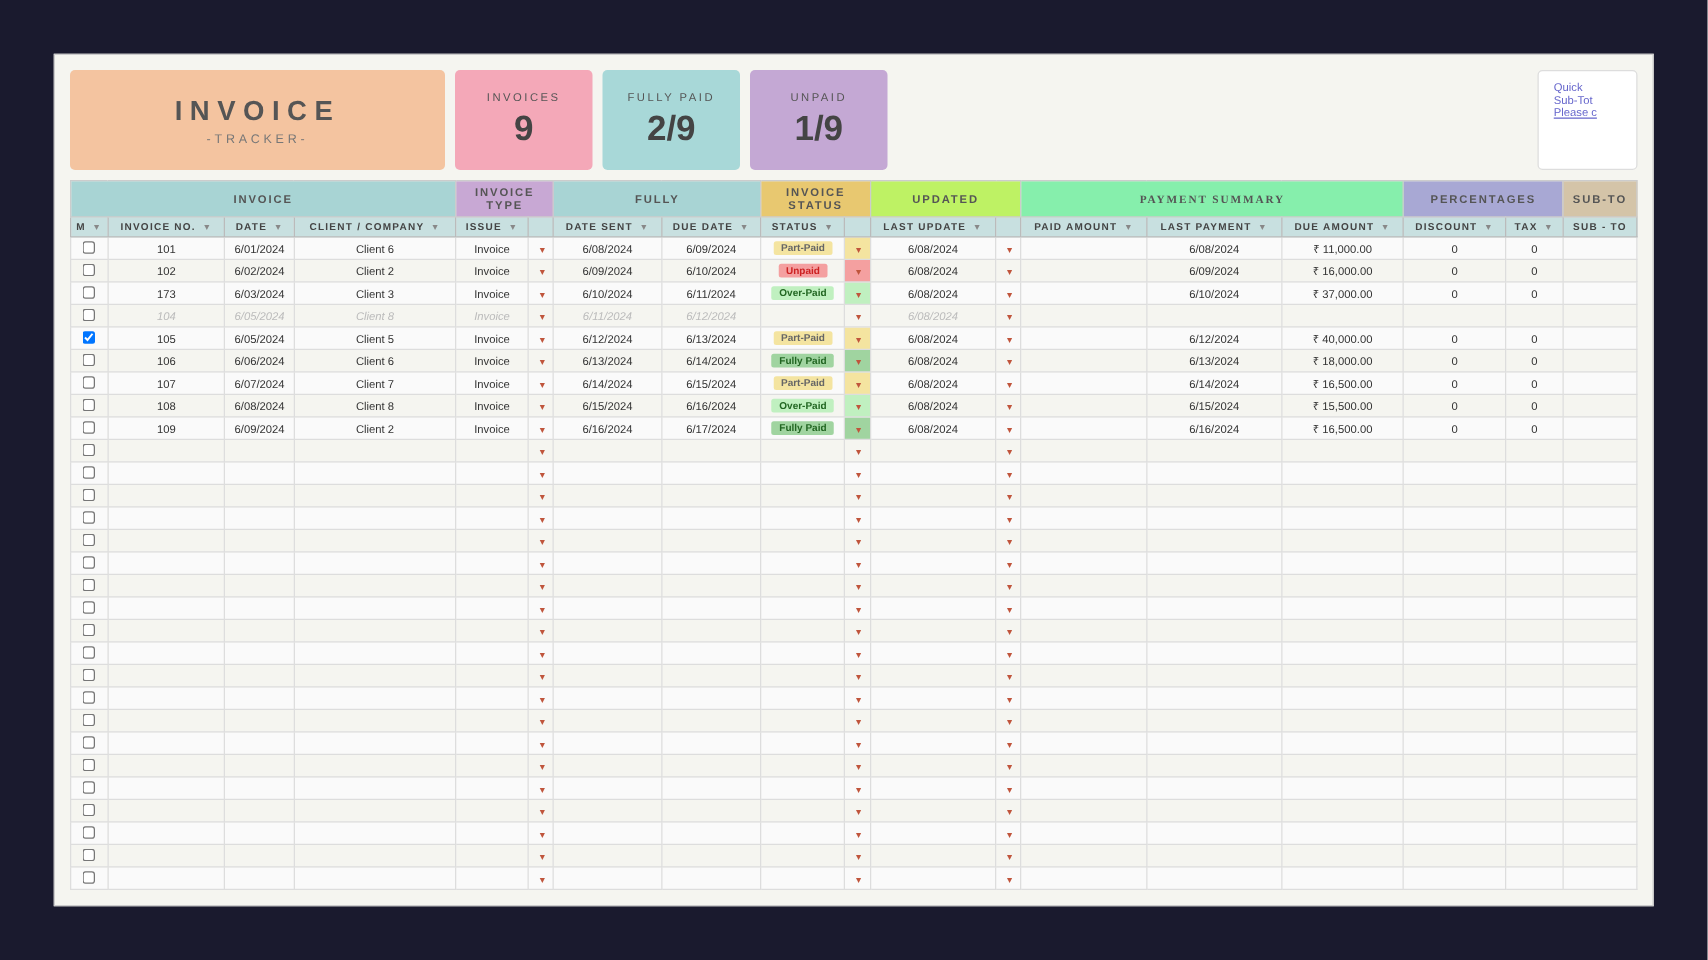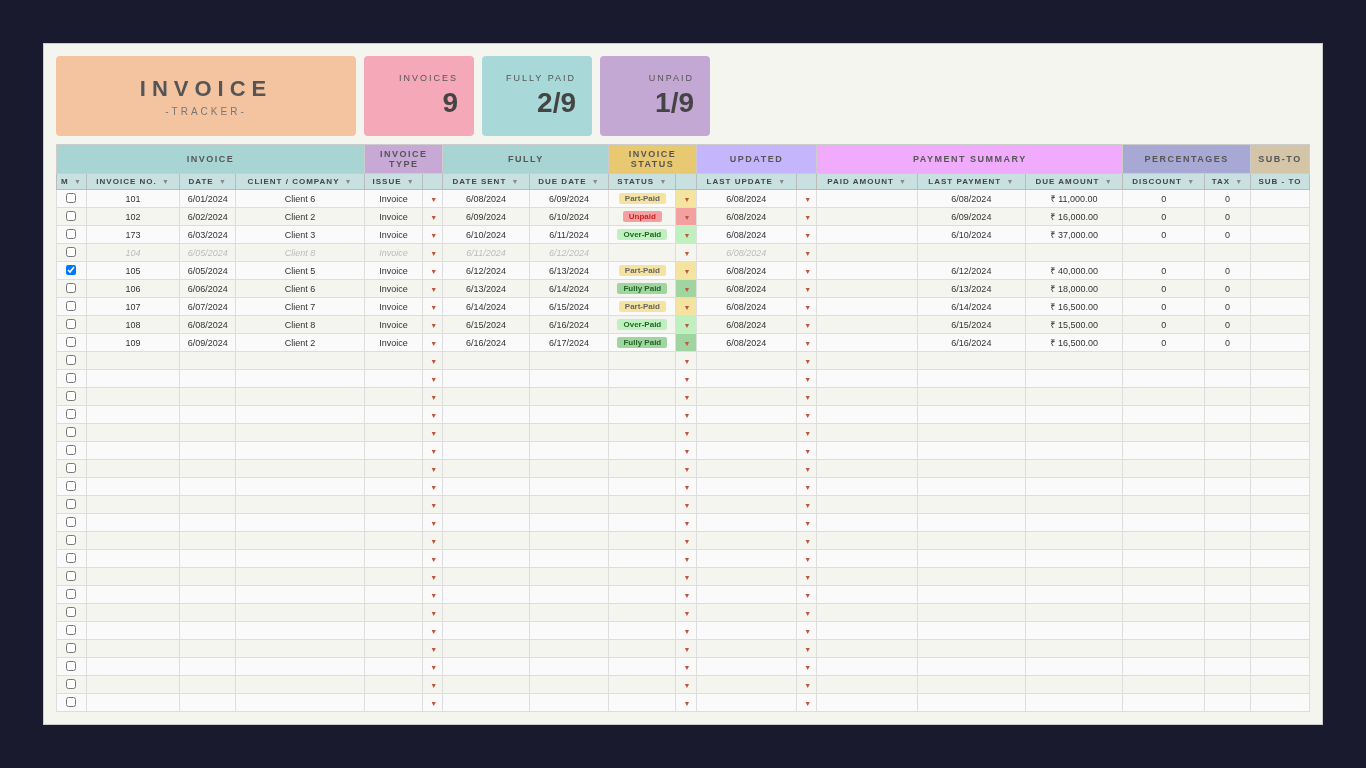--- a/index.html
+++ b/index.html
@@ -45,21 +45,21 @@
     }
     .invoice-brand-sub {
       font-size: 10px;
       letter-spacing: 3px;
       color: #777;
       margin-top: 4px;
     }
     .stat-card {
       display: flex;
       flex-direction: column;
-      align-items: flex-end;
+      align-items: center;
       justify-content: center;
       border-radius: 4px;
       padding: 10px 16px;
       min-width: 110px;
     }
     .stat-card.pink { background: #f4a8b8; }
     .stat-card.teal { background: #a8d8d8; }
     .stat-card.purple { background: #c4a8d4; }
     .stat-label {
       font-size: 9px;
@@ -103,22 +103,22 @@
       font-size: 9px;
       letter-spacing: 1.5px;
       font-weight: bold;
       color: #555;
       border: 1px solid #ccc;
     }
     .gh-invoice { background: #a8d4d4; }
     .gh-type { background: #c8a8d4; }
     .gh-dates { background: #a8d4d4; }
     .gh-status { background: #e8c870; }
-    .gh-updated { background: #c4b5fd; }
-    .gh-payment { background: #f0abfc; }
+    .gh-updated { background: #bef264; }
+    .gh-payment { background: #86efac; font-family: Liberation Serif, serif; }
     .gh-percentages { background: #a8a8d4; }
     .gh-subtotal { background: #d4c4a8; }
 
     
     .col-header-row th {
       background: #c8e0e0;
       border: 1px solid #bbb;
       padding: 3px 4px;
       text-align: center;
       font-size: 8px;
@@ -207,20 +207,25 @@
     </div>
     <div class="stat-card teal">
       <div class="stat-label">FULLY PAID</div>
       <div class="stat-value">2/9</div>
     </div>
     <div class="stat-card purple">
       <div class="stat-label">UNPAID</div>
       <div class="stat-value">1/9</div>
     </div>
     <div style="flex:1;"></div>
+    <div class="quick-calc">
+      <div>Quick</div>
+      <div>Sub-Tot</div>
+      <div style="text-decoration:underline;cursor:pointer;">Please c</div>
+    </div>
   </div>
 
   <div class="table-wrapper">
     <table>
       <thead>
 
         <tr class="group-header-row">
           <th class="gh-invoice" colspan="4">INVOICE</th>
           <th class="gh-type" colspan="2">INVOICE<br>TYPE</th>
           <th class="gh-dates" colspan="2">FULLY</th>

